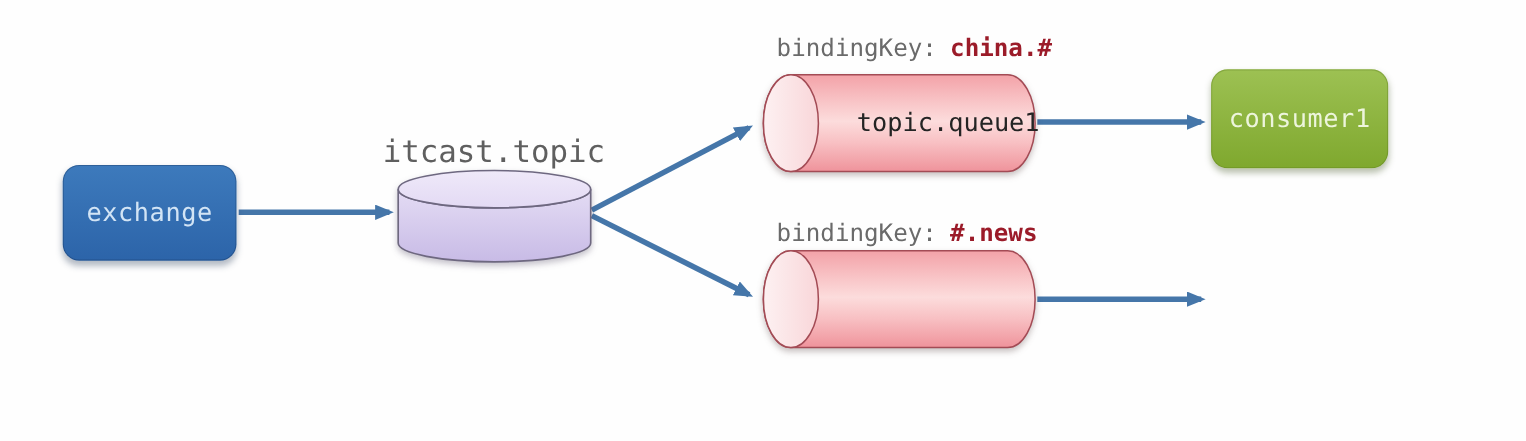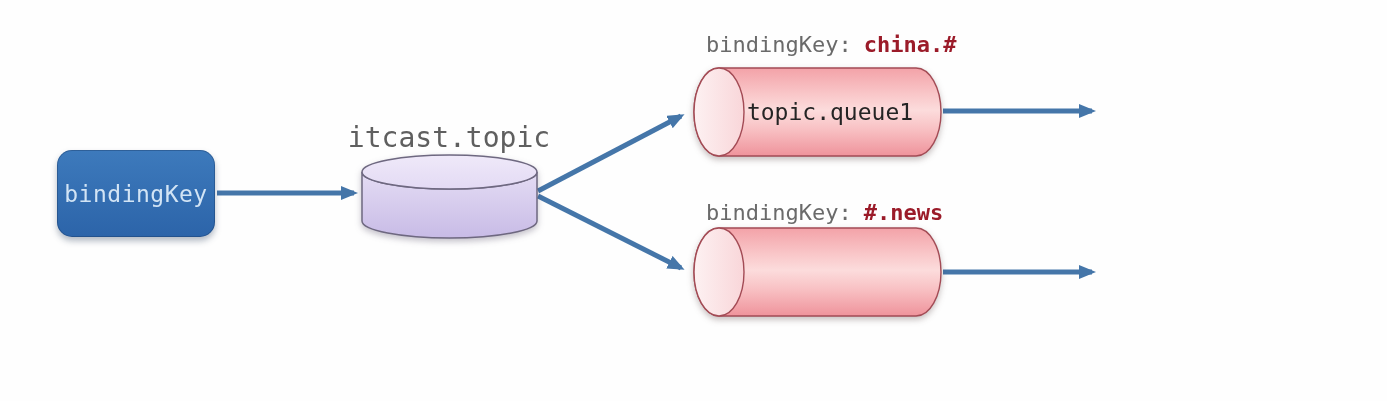--- a/index.html
+++ b/index.html
@@ -38,21 +38,21 @@
   }
   .exchange-label{
     position:absolute;left:362px;top:189px;width:175px;height:30px;
     display:flex;align-items:center;justify-content:center;
     font-family:"Liberation Sans","DejaVu Sans",sans-serif;
     font-size:25px;color:#1b1233;letter-spacing:0.5px;
   }
   .queue-label{
     position:absolute;left:744px;width:172px;height:30px;
     display:flex;align-items:center;justify-content:center;
-    font-size:23px;color:#242424;
+    font-size:23px;color:#242424;padding-left:32px;
   }
   .queue1-label{top:97px;}
   .queue2-label{top:257px;}
   .binding-row{
     position:absolute;left:706px;
     font-size:22px;white-space:nowrap;
   }
   .binding1{top:32px;}
   .binding2{top:200px;}
   .binding-key-label{color:#6a6a6a;}
@@ -109,28 +109,31 @@
       <ellipse cx="719" cy="112" rx="25" ry="44" fill="url(#gCap)" stroke="#a34b55" stroke-width="1.4"></ellipse>
     </g>
 
     <g class="shape-shadow">
       <path d="M719,228 H916 A25,44 0 0 1 916,316 H719 A25,44 0 0 1 719,228 Z" fill="url(#gQueue)" stroke="#a34b55" stroke-width="1.4"></path>
       <ellipse cx="719" cy="272" rx="25" ry="44" fill="url(#gCap)" stroke="#a34b55" stroke-width="1.4"></ellipse>
     </g>
   </svg>
 
   <div class="node publisher">
-    <span>bindingKey</span>
+    <span>exchange</span>
   </div>
 
   <div class="exchange-title">itcast.topic</div>
 
   <div class="binding-row binding1">
     <span class="binding-key-label">bindingKey:</span><span class="binding-key-value">china.#</span>
   </div>
   <div class="queue-label queue1-label">topic.queue1</div>
 
   <div class="binding-row binding2">
     <span class="binding-key-label">bindingKey:</span><span class="binding-key-value">#.news</span>
   </div>
 
+  <div class="node consumer consumer1">
+    <span>consumer1</span>
+  </div>
 
 </div>
 
 </body></html>

